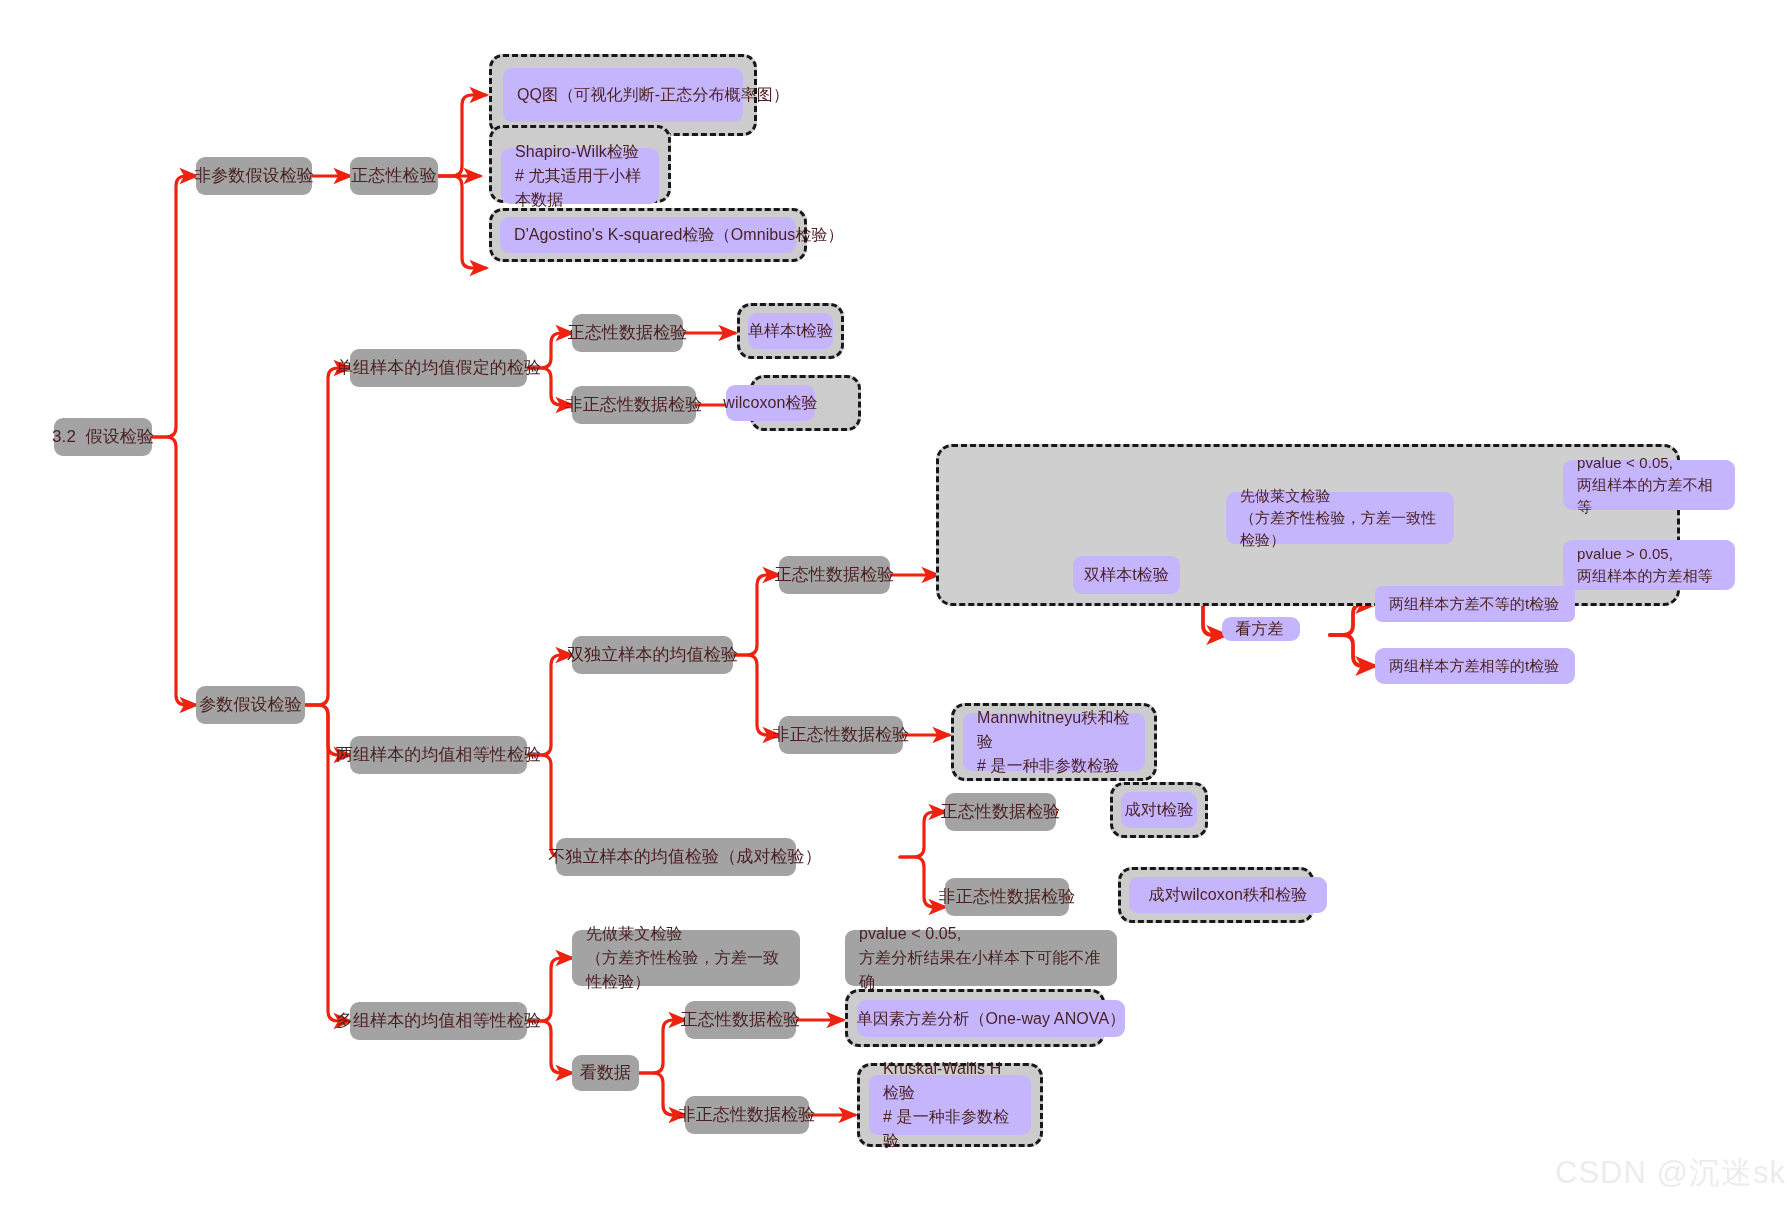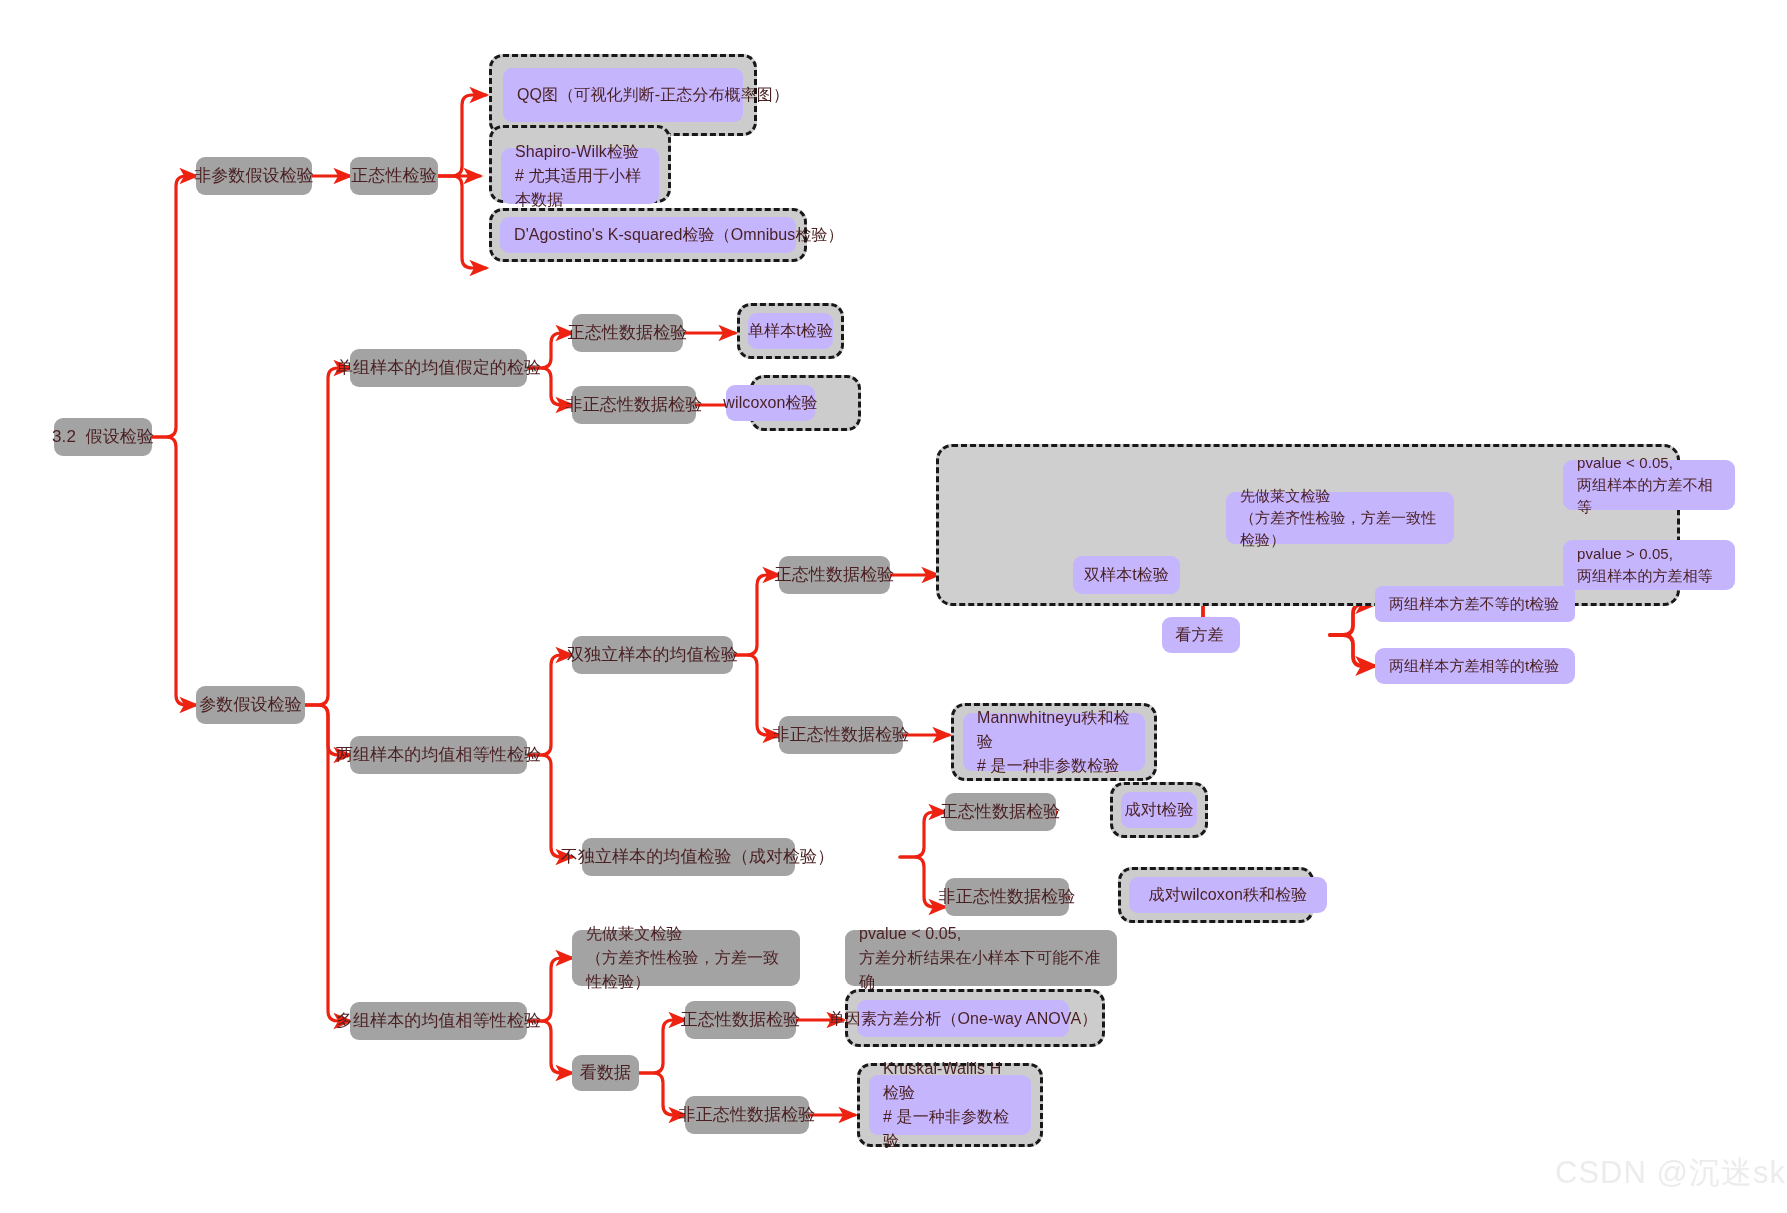--- a/index.html
+++ b/index.html
@@ -174,52 +174,52 @@
   <div class="node salmon" style="left:1073px;top:556px;width:107px;height:38px;justify-content:center;font-size:16px;">双样本t检验</div>
 
   <div class="node salmon two-line" style="left:1226px;top:492px;width:228px;height:52px;font-size:15px;line-height:1.45;">先做莱文检验
 （方差齐性检验，方差一致性检验）</div>
 
   <div class="node salmon two-line" style="left:1563px;top:460px;width:172px;height:50px;font-size:15px;line-height:1.45;">pvalue &lt; 0.05,
 两组样本的方差不相等</div>
   <div class="node salmon two-line" style="left:1563px;top:540px;width:172px;height:50px;font-size:15px;line-height:1.45;">pvalue &gt; 0.05,
 两组样本的方差相等</div>
 
-  <div class="node salmon" style="left:1162px;top:617px;width:78px;height:36px;justify-content:center;font-size:16px;padding-left:11px;">看方差</div>
+  <div class="node salmon" style="left:1222px;top:617px;width:78px;height:24px;justify-content:center;font-size:16px;padding-left:11px;">看方差</div>
 
   <div class="node salmon" style="left:1375px;top:586px;width:200px;height:36px;font-size:15px;border-radius:7px;">两组样本方差不等的t检验</div>
   <div class="node salmon" style="left:1375px;top:648px;width:200px;height:36px;font-size:15px;">两组样本方差相等的t检验</div>
 
   <div class="node pink" style="left:779px;top:716px;width:124px;height:38px;justify-content:center;">非正态性数据检验</div>
   <div class="panel" style="left:951px;top:703px;width:206px;height:78px;"></div>
   <div class="node salmon two-line" style="left:963px;top:713px;width:182px;height:58px;font-size:16px;line-height:1.5;">Mannwhitneyu秩和检验
 # 是一种非参数检验</div>
 
-  <div class="node pink" style="left:582px;top:838px;width:213px;height:38px;justify-content:center;padding-left:32px;">不独立样本的均值检验（成对检验）</div>
+  <div class="node pink" style="left:556px;top:838px;width:240px;height:38px;justify-content:center;padding-left:32px;">不独立样本的均值检验（成对检验）</div>
 
   <div class="node pink" style="left:945px;top:793px;width:111px;height:38px;justify-content:center;">正态性数据检验</div>
   <div class="panel" style="left:1110px;top:782px;width:98px;height:56px;"></div>
   <div class="node salmon" style="left:1121px;top:792px;width:76px;height:36px;justify-content:center;font-size:16px;">成对t检验</div>
 
   <div class="node pink" style="left:945px;top:878px;width:124px;height:38px;justify-content:center;">非正态性数据检验</div>
   <div class="panel" style="left:1118px;top:867px;width:196px;height:56px;"></div>
   <div class="node salmon" style="left:1129px;top:877px;width:198px;height:36px;justify-content:center;font-size:16px;">成对wilcoxon秩和检验</div>
 
   <div class="node pink" style="left:350px;top:1002px;width:177px;height:38px;justify-content:center;">多组样本的均值相等性检验</div>
 
   <div class="node pink two-line" style="left:572px;top:930px;width:228px;height:56px;font-size:16px;line-height:1.5;">先做莱文检验
 （方差齐性检验，方差一致性检验）</div>
   <div class="node pink two-line" style="left:845px;top:930px;width:272px;height:56px;font-size:16px;line-height:1.5;">pvalue &lt; 0.05,
 方差分析结果在小样本下可能不准确</div>
 
   <div class="node pink" style="left:572px;top:1055px;width:67px;height:36px;justify-content:center;">看数据</div>
 
   <div class="node pink" style="left:685px;top:1001px;width:111px;height:38px;justify-content:center;">正态性数据检验</div>
   <div class="panel" style="left:845px;top:989px;width:260px;height:58px;"></div>
-  <div class="node salmon" style="left:857px;top:1000px;width:212px;height:37px;justify-content:center;font-size:16px;">单因素方差分析（One-way ANOVA）</div>
+  <div class="node salmon" style="left:857px;top:1000px;width:268px;height:37px;justify-content:center;font-size:16px;">单因素方差分析（One-way ANOVA）</div>
 
   <div class="node pink" style="left:685px;top:1096px;width:124px;height:38px;justify-content:center;">非正态性数据检验</div>
   <div class="panel" style="left:857px;top:1063px;width:186px;height:84px;"></div>
   <div class="node salmon two-line" style="left:869px;top:1075px;width:162px;height:60px;font-size:16px;line-height:1.5;">Kruskal-Wallis H 检验
 # 是一种非参数检验</div>
 
   <div class="watermark" style="left:1555px;top:1152px;">CSDN @沉迷sk</div>
 
 </div>
 

